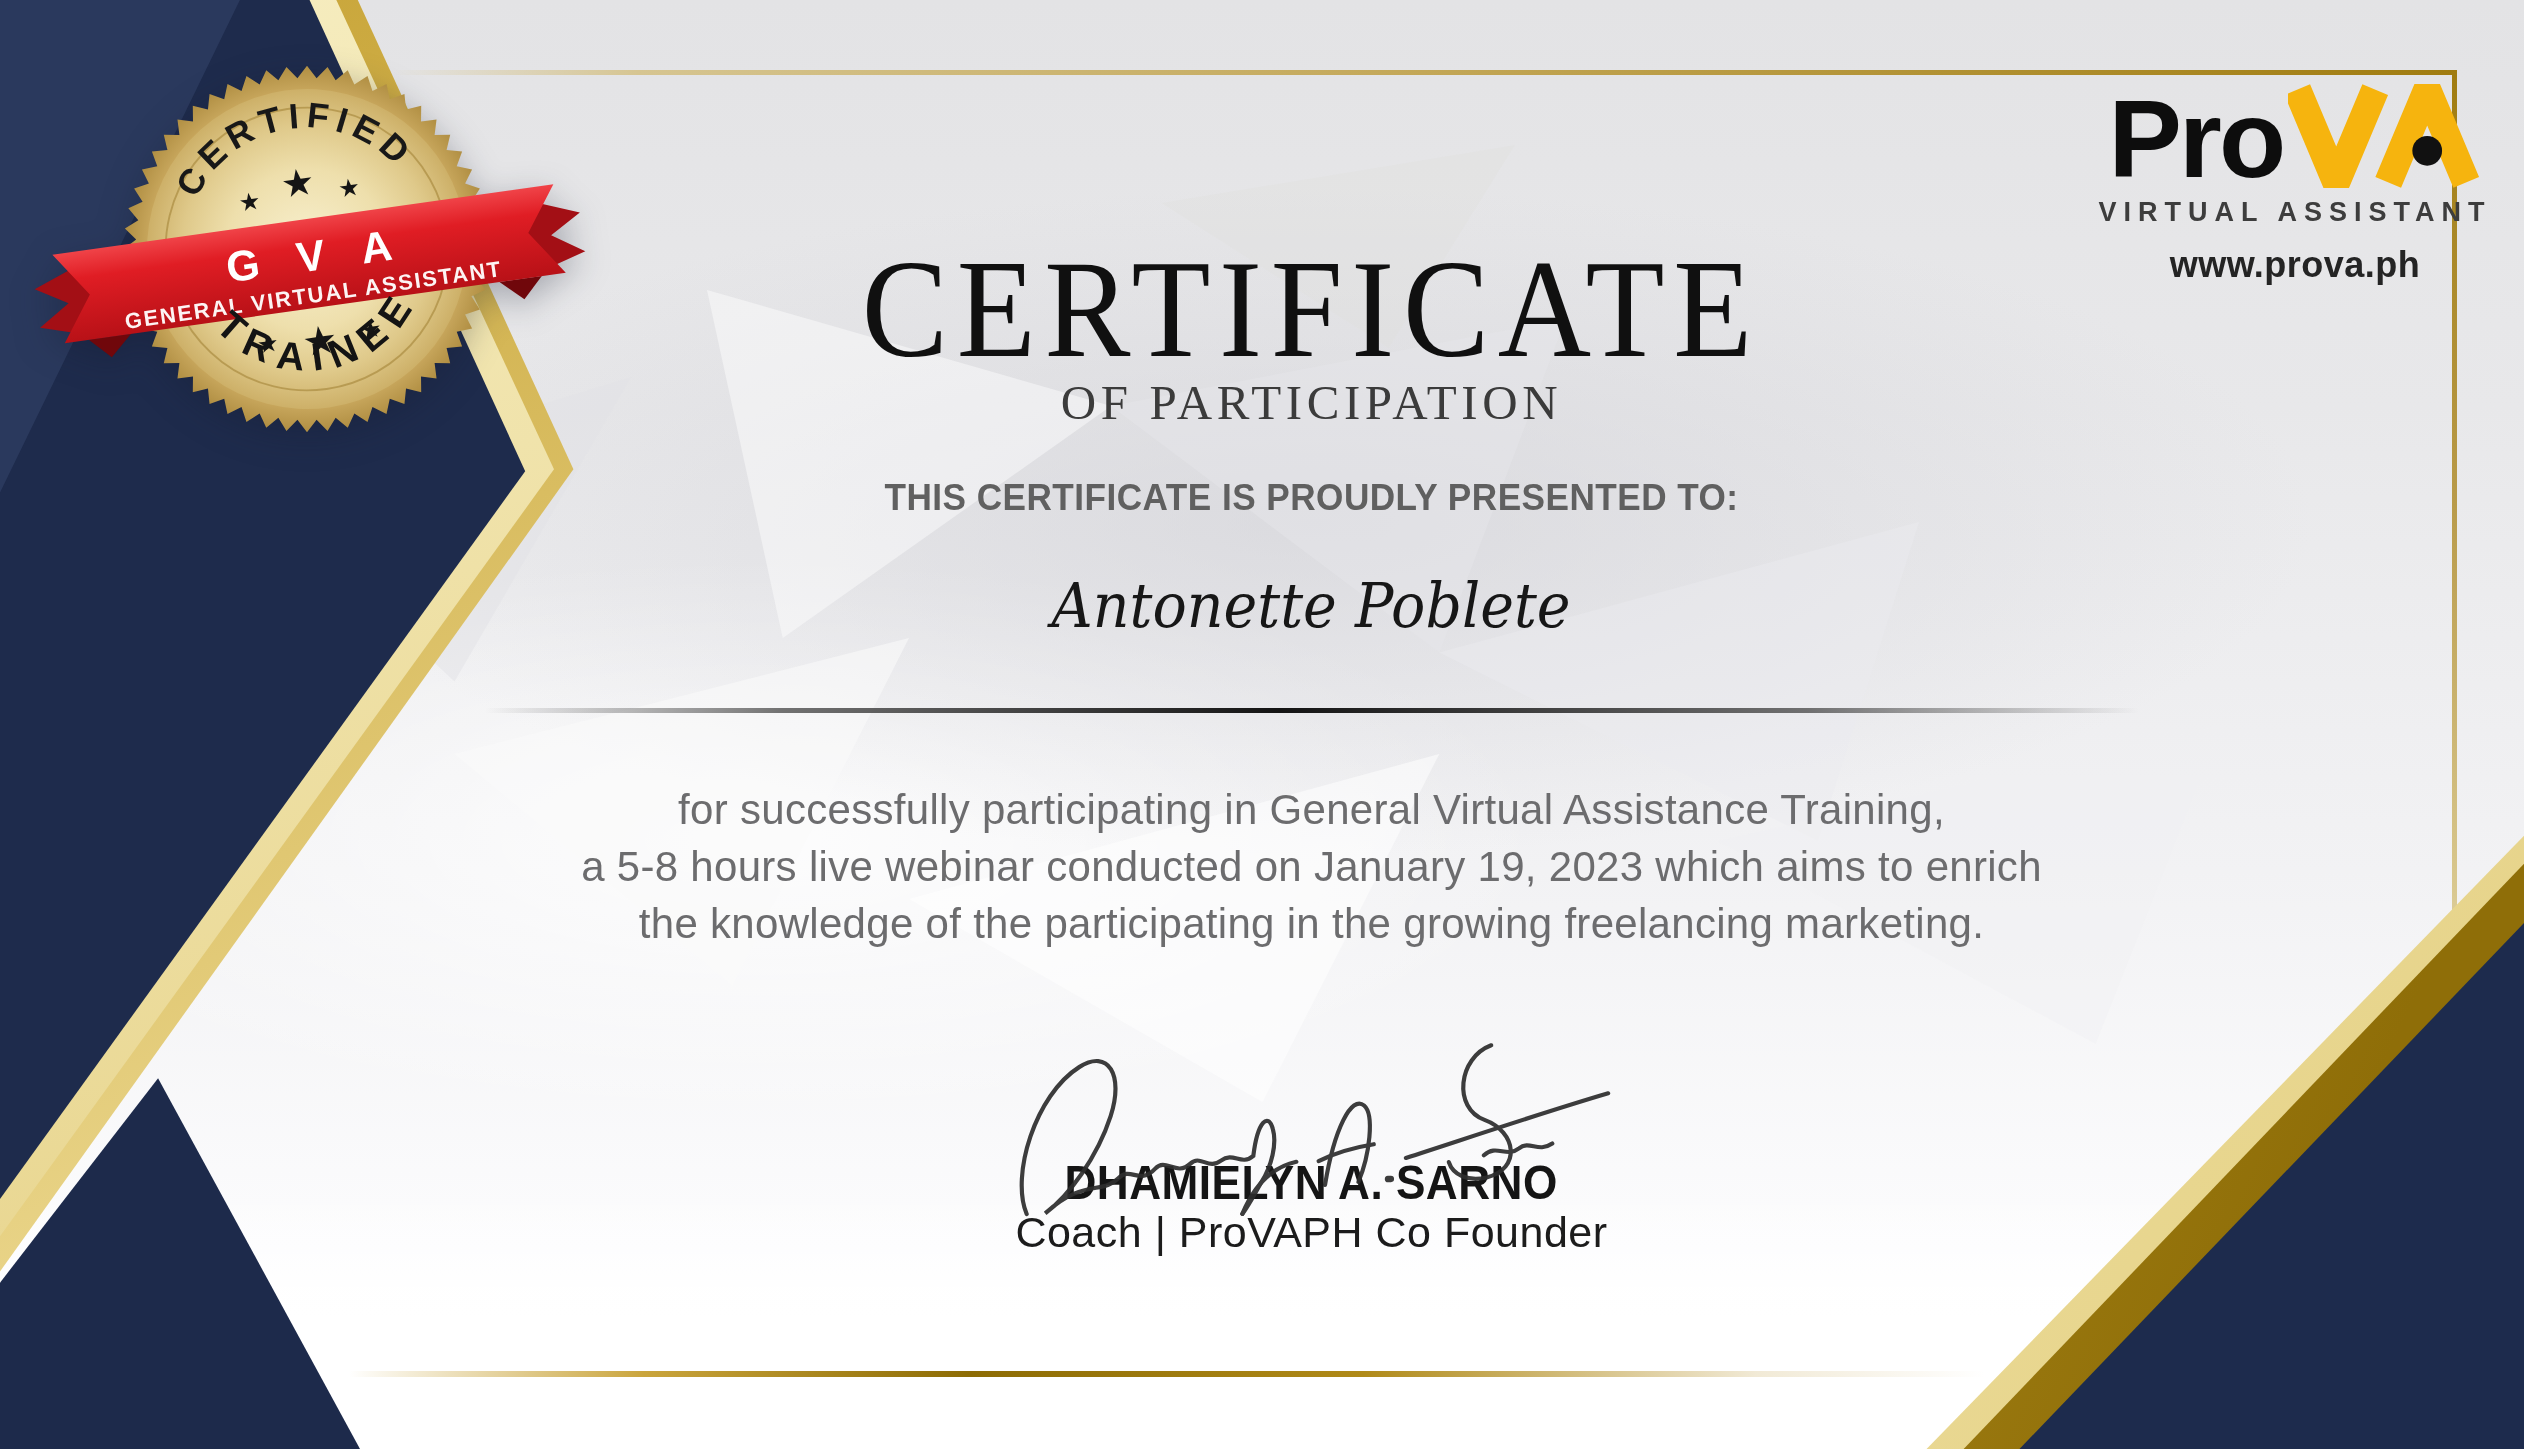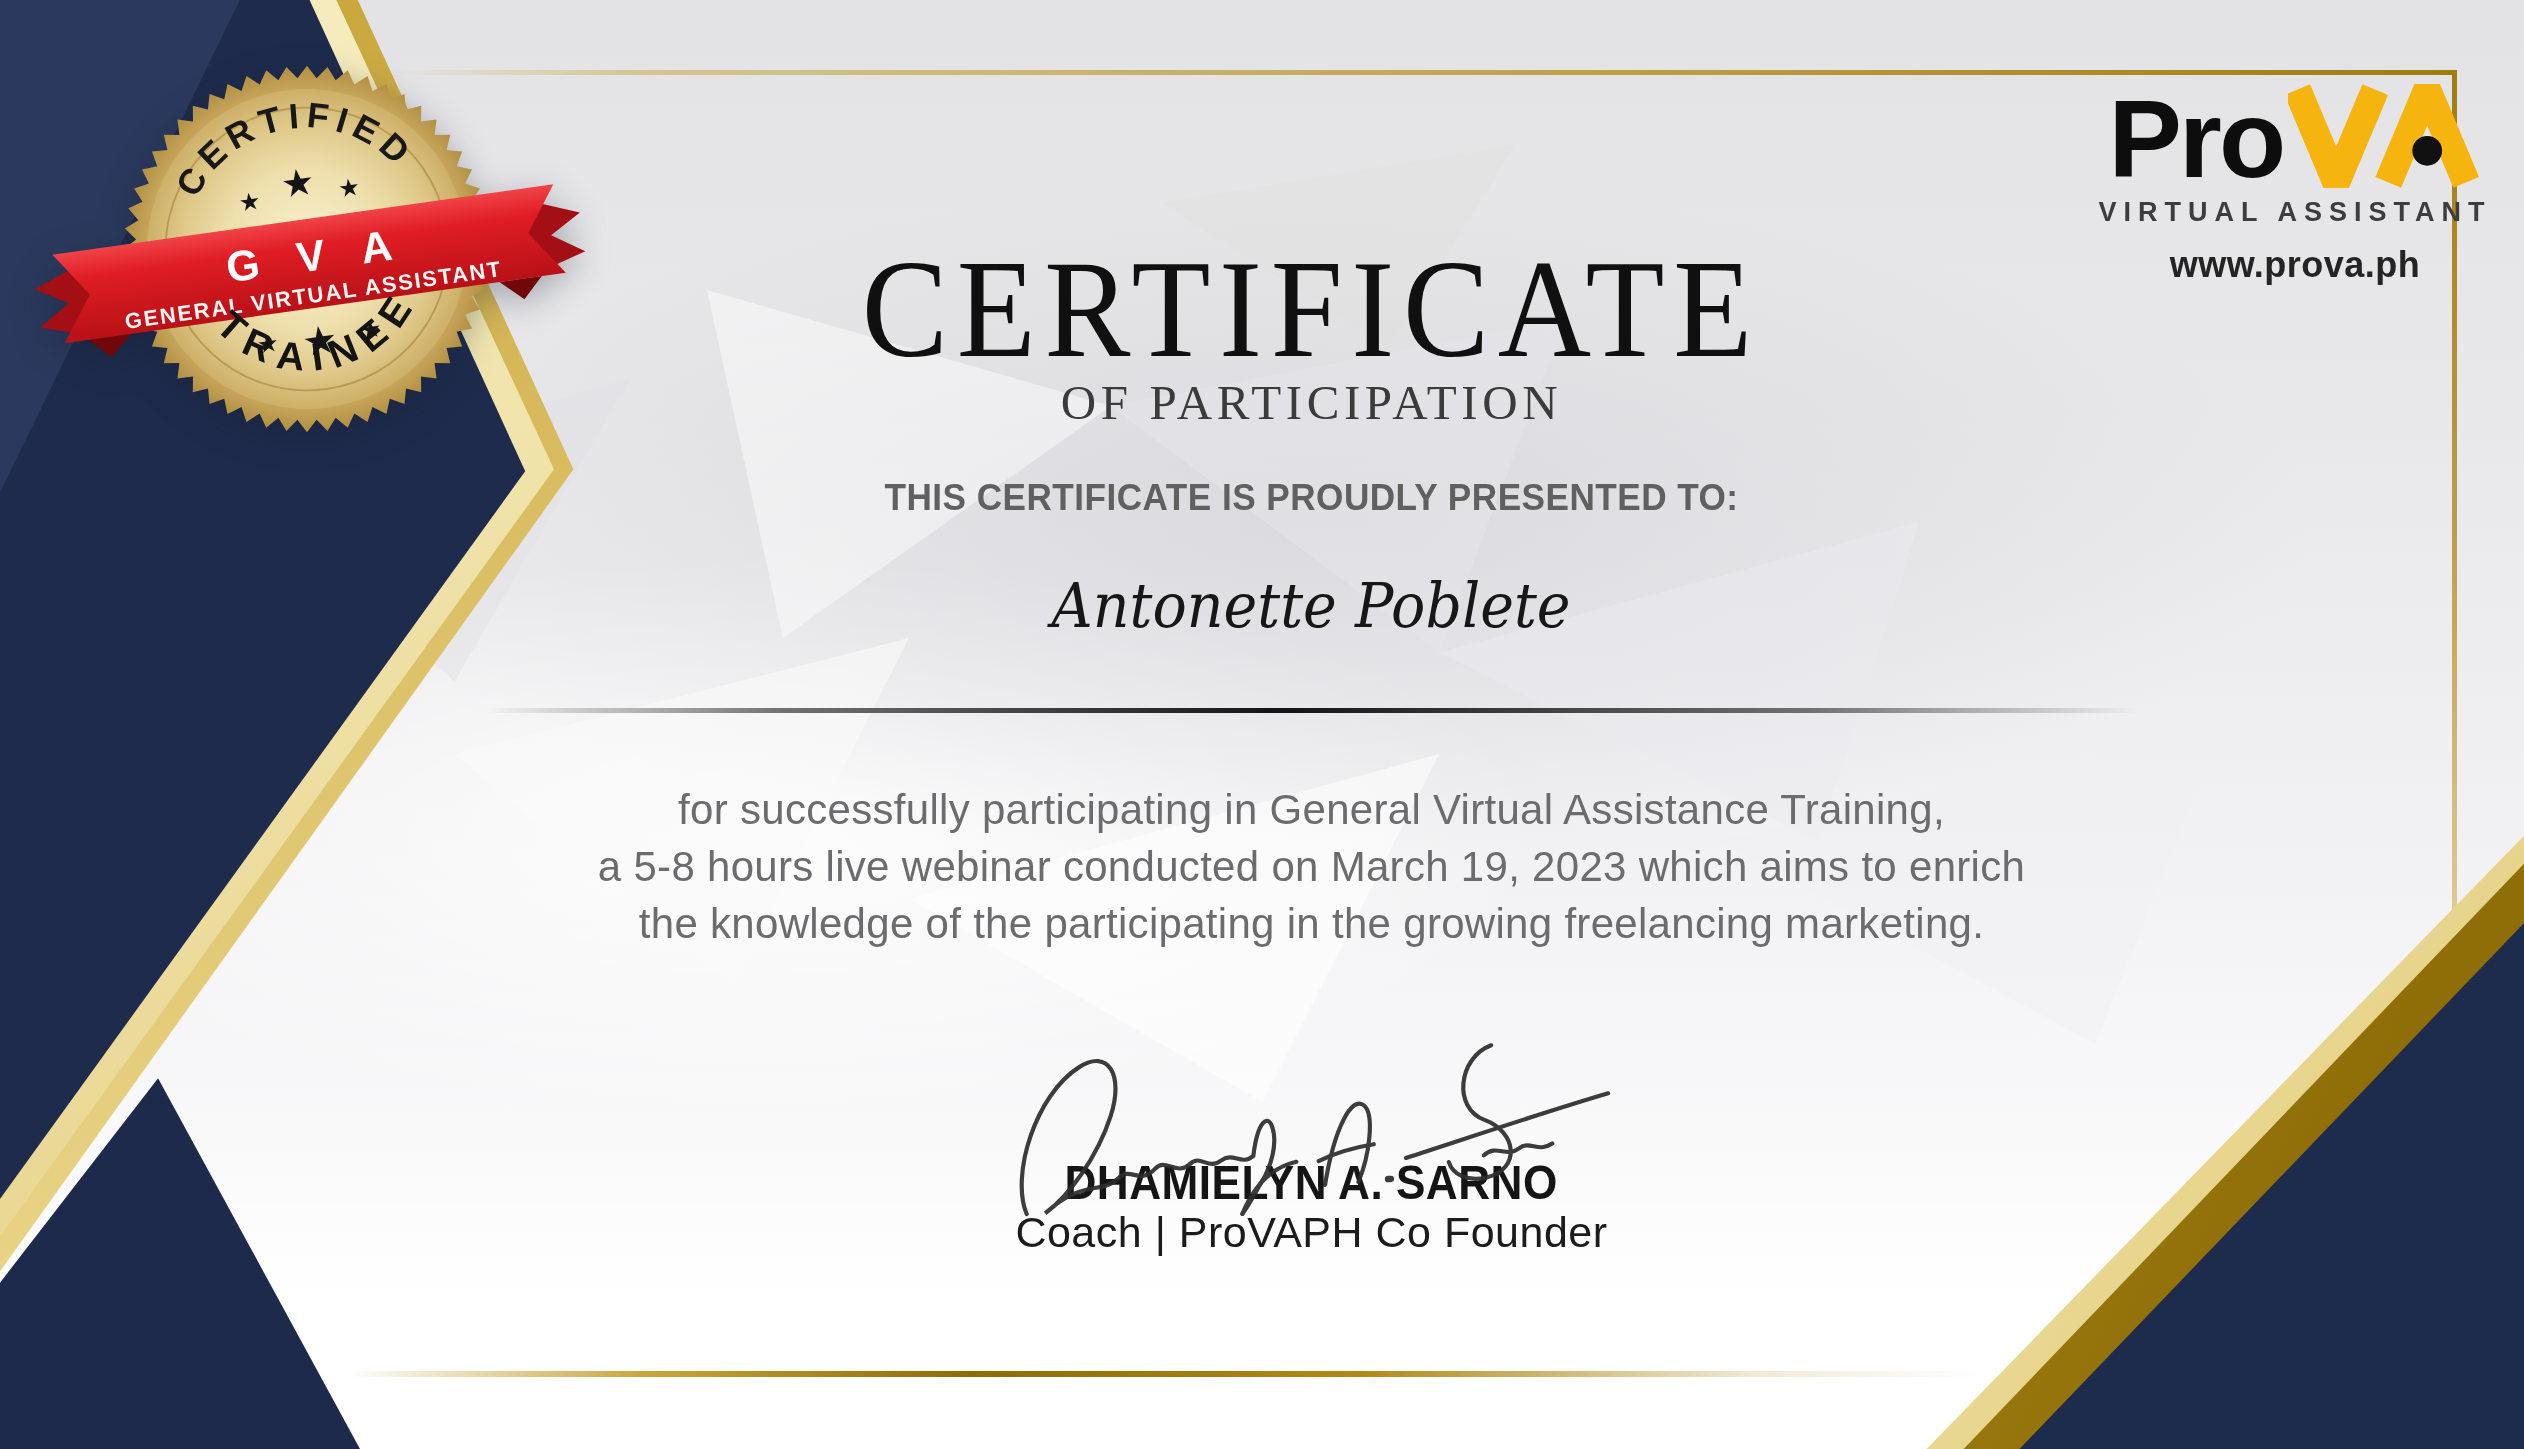--- a/index.html
+++ b/index.html
@@ -181,21 +181,21 @@
     <div class="subtitle">OF PARTICIPATION</div>
     <div class="presented">
       <span>THIS CERTIFICATE IS PROUDLY PRESENTED TO:</span>
     </div>
     <div class="name">
       <span>Antonette Poblete</span>
     </div>
     <div class="name-underline"></div>
     <div class="bodytext">
       <div>for successfully participating in General Virtual Assistance Training,</div>
-      <div>a 5-8 hours live webinar conducted on March 19, 2023  which aims to enrich</div>
+      <div>a 5-8 hours live webinar conducted on January 19, 2023  which aims to enrich</div>
       <div>the knowledge of the participating in the growing freelancing marketing.</div>
     </div>
     <div class="signame">
       <span>DHAMIELYN A. SARNO</span>
     </div>
     <div class="sigrole">Coach | ProVAPH Co Founder</div>
   </div>
 
   <svg class="signature abs" viewBox="0 0 680 240">
     <g fill="none" stroke="#2d2d2d" stroke-width="4.5" stroke-linecap="round" opacity=".92" transform="rotate(-2 340 120)">

